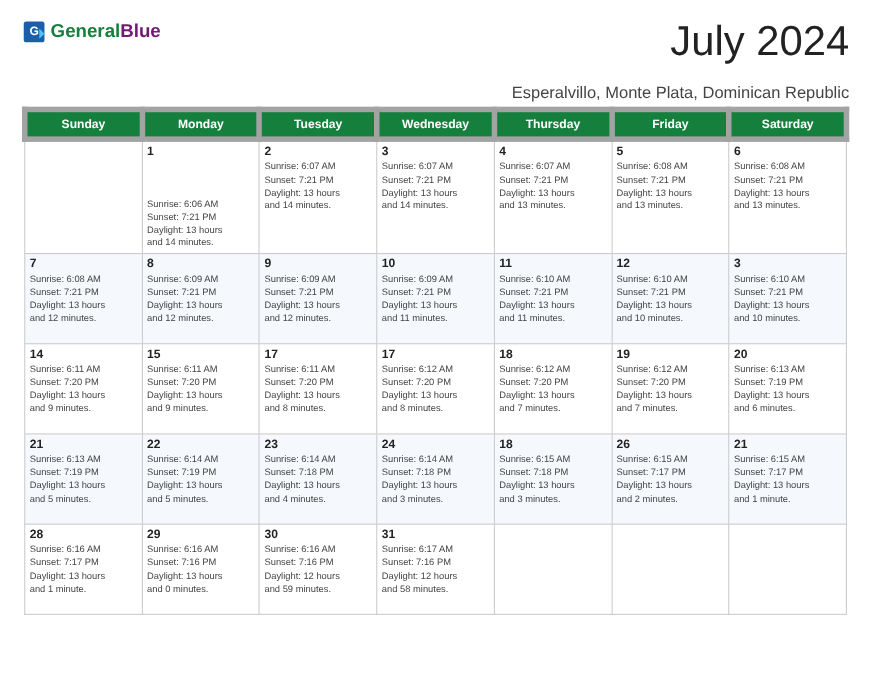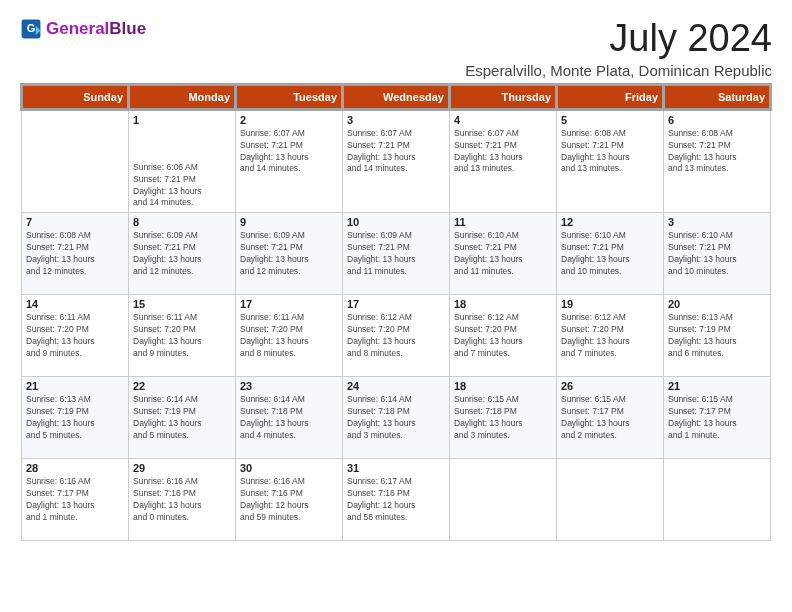--- a/index.html
+++ b/index.html
@@ -21,21 +21,21 @@
       margin-bottom: 4px;
     }
     .logo {
       display: flex;
       align-items: center;
       gap: 4px;
     }
     .logo-text-general {
       font-size: 17px;
       font-weight: bold;
-      color: #a21caf;
+      color: #15803d;
       line-height: 1;
     }
     .logo-text-blue {
       font-size: 17px;
       font-weight: bold;
       color: #701a75;
       line-height: 1;
     }
     .logo-icon {
       width: 22px;
@@ -46,35 +46,35 @@
     }
     .title-month {
       font-size: 38px;
       font-weight: normal;
       color: #222;
       line-height: 1.1;
     }
     .title-location {
       font-size: 15px;
       color: #444;
-      margin-top: 2px;
+      margin-top: 16px;
     }
     table {
       width: 100%;
       border-collapse: collapse;
       font-size: 9.5px;
     }
     thead th {
-      background: #c2410c;
+      background: #15803d;
       color: #fff;
       font-size: 11px;
       font-weight: bold;
       padding: 5px 4px;
-      text-align: right;
-      border: 3px solid #a3a3a3;
+      text-align: center;
+      border: 5px solid #a3a3a3;
     }
     tbody td {
       border: 1px solid #ccc;
       vertical-align: top;
       padding: 3px 4px;
       width: calc(100% / 7);
       height: 82px;
     }
     .day-number {
       font-size: 11px;

